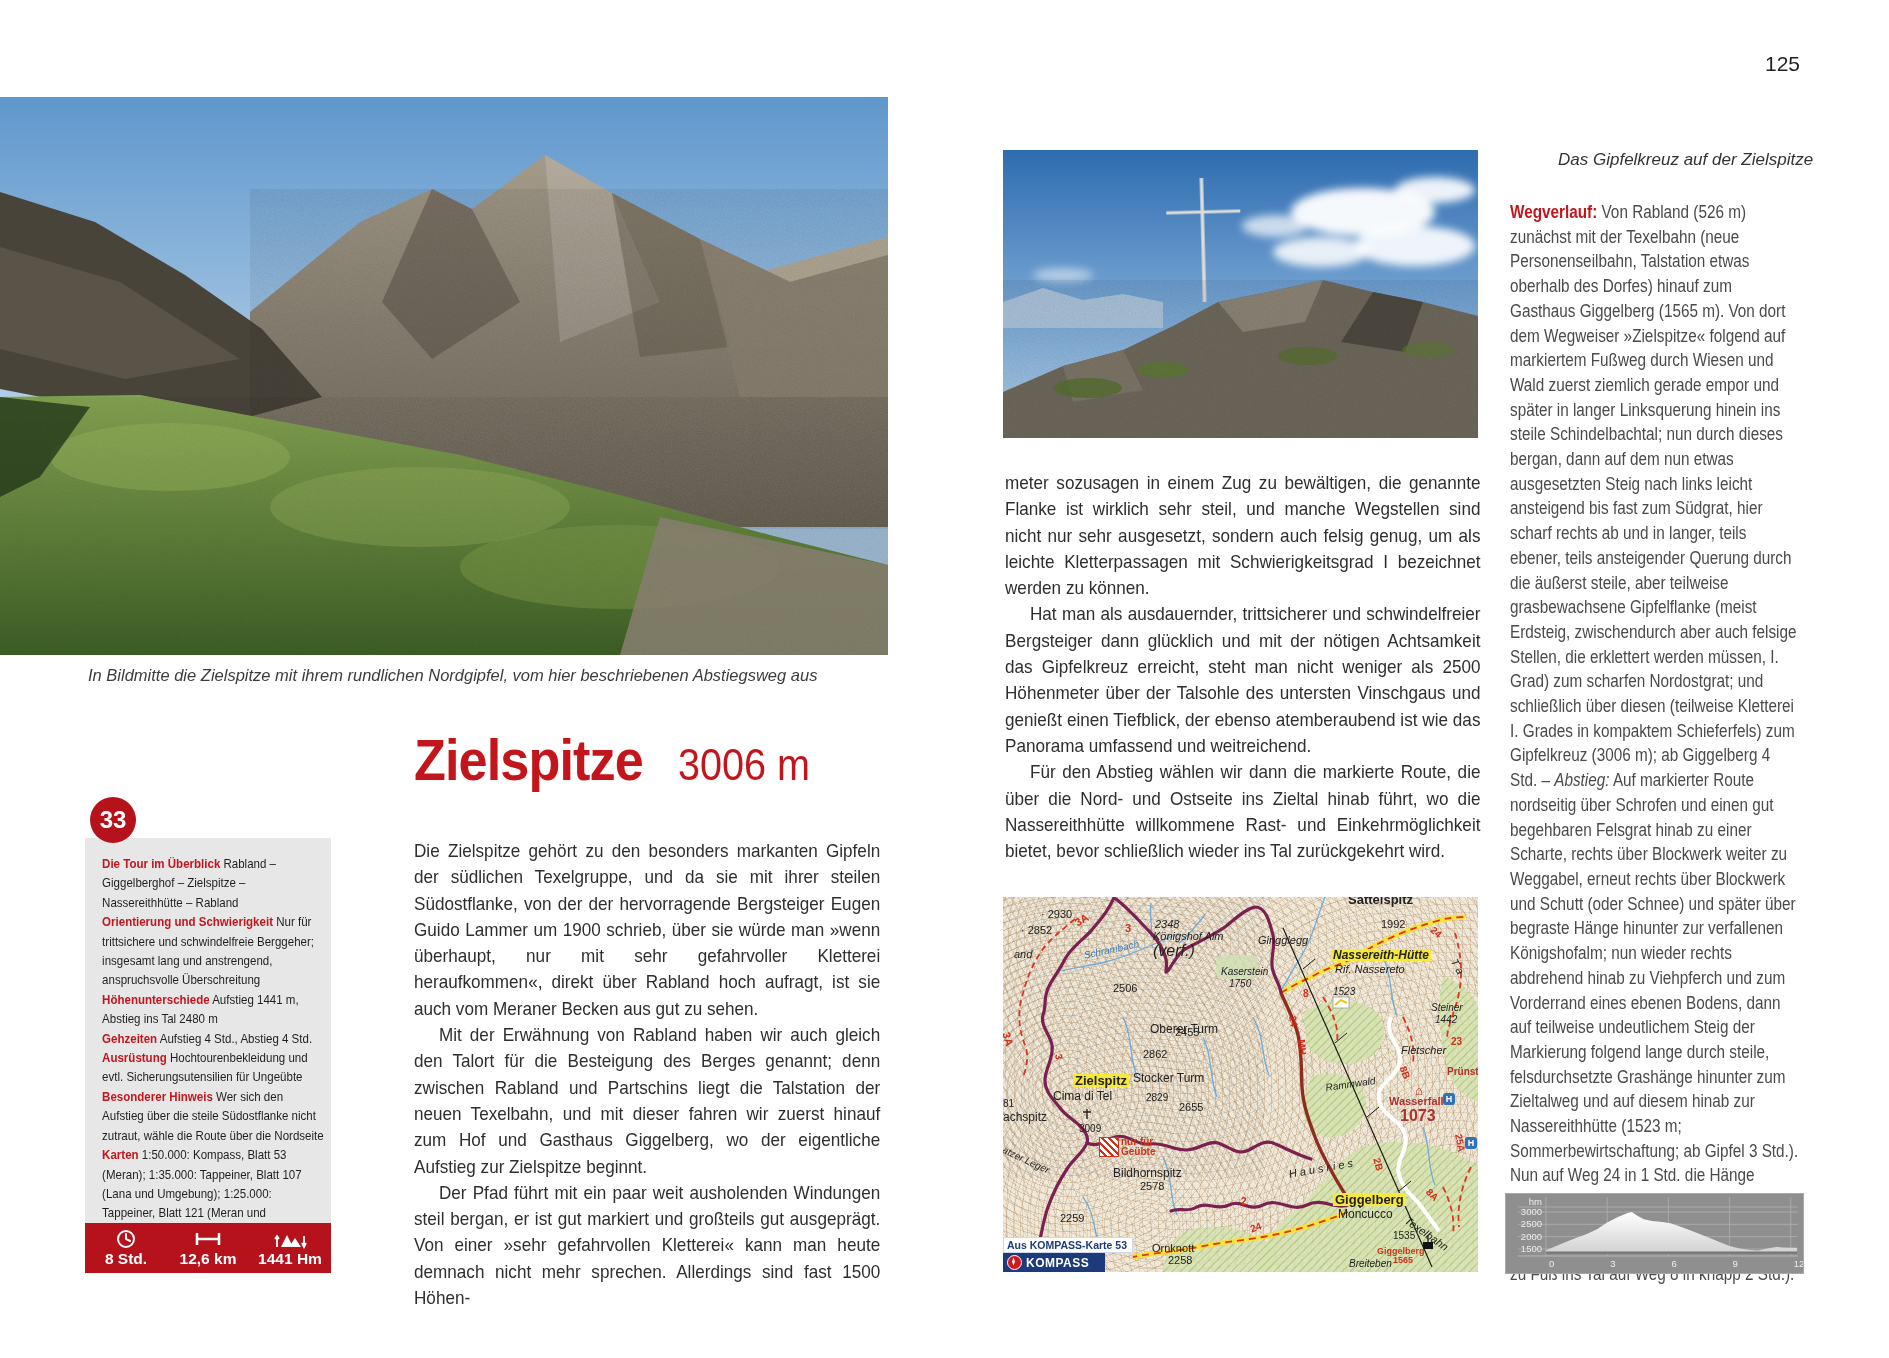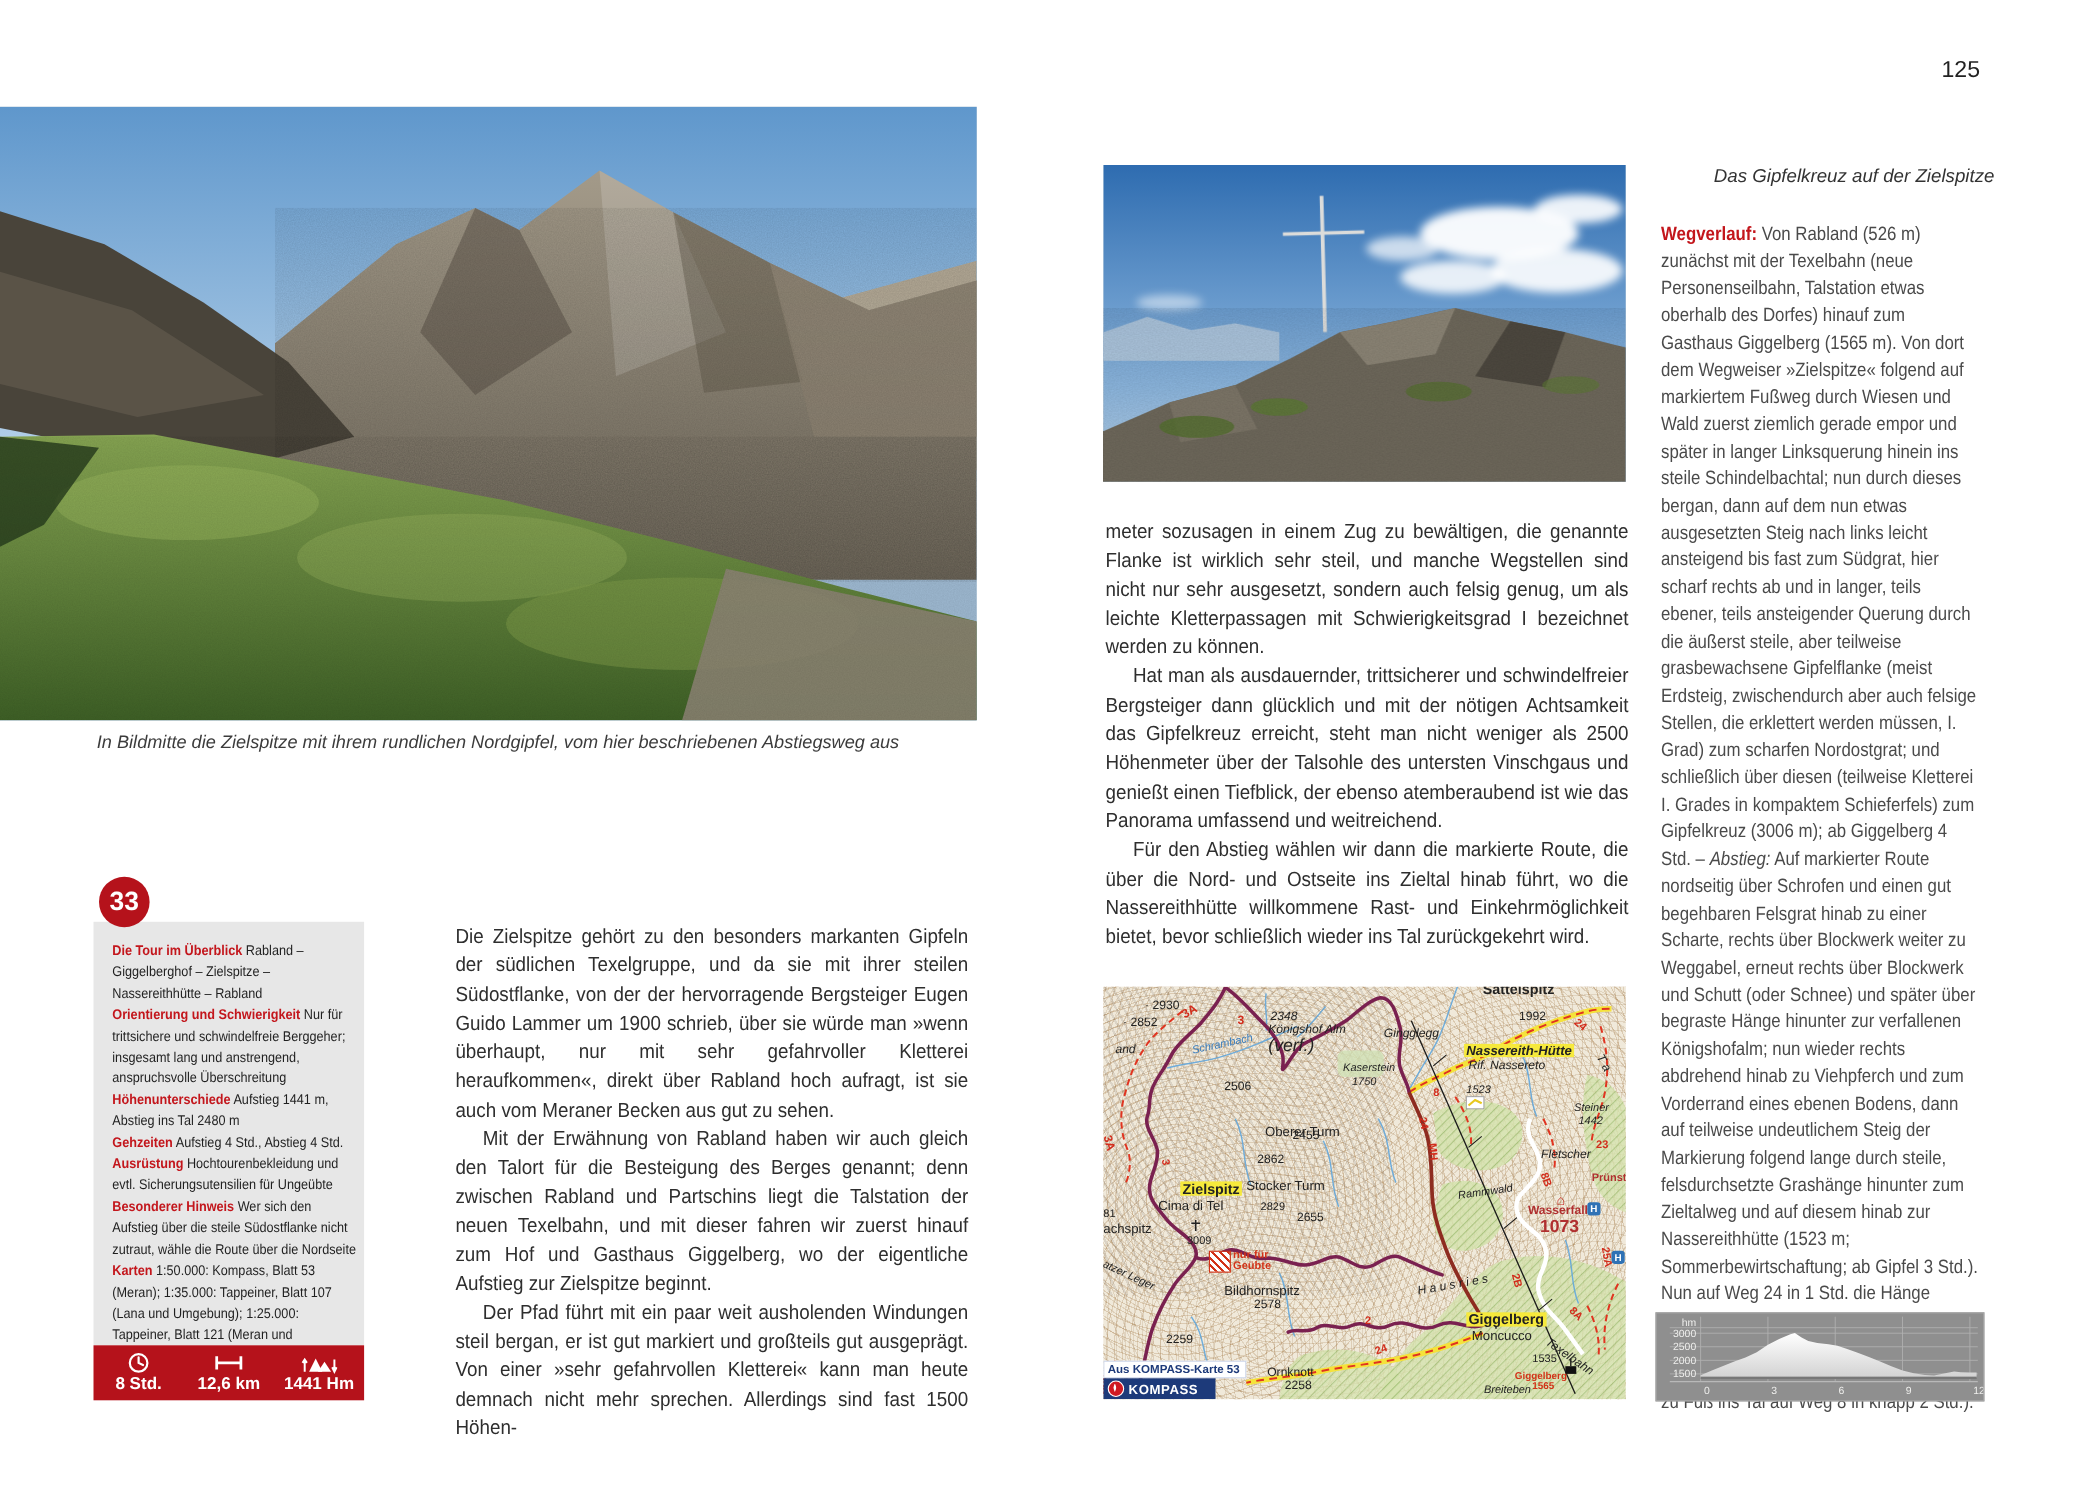--- a/index.html
+++ b/index.html
@@ -159,20 +159,23 @@
     <svg width="34" height="20" viewBox="0 0 34 20">
       <path d="M4,18 L4,8 M2,10 L4,7 L6,10" stroke="#fff" stroke-width="1.8" fill="none"></path>
       <polygon points="8,18 14,6 20,18" fill="#fff"></polygon>
       <polygon points="16,18 22,9 28,18" fill="#fff"></polygon>
       <path d="M31,7 L31,17 M29,14 L31,18 L33,14" stroke="#fff" stroke-width="1.8" fill="none"></path>
     </svg>
     <div class="v">1441 Hm</div>
   </div>
 </div>
 
+<div class="titlerow">
+  <span class="title">Zielspitze</span><span class="elev">3006 m</span>
+</div>
 <div class="bodycol" id="col1">
   <div class="bodycol-inner">
     <p>Die Zielspitze gehört zu den besonders markanten Gipfeln der südlichen Texelgruppe, und da sie mit ihrer steilen Südostflanke, von der der hervorragende Bergsteiger Eugen Guido Lammer um 1900 schrieb, über sie würde man »wenn überhaupt, nur mit sehr gefahrvoller Kletterei heraufkommen«, direkt über Rabland hoch aufragt, ist sie auch vom Meraner Becken aus gut zu sehen.</p>
     <p>Mit der Erwähnung von Rabland haben wir auch gleich den Talort für die Besteigung des Berges genannt; denn zwischen Rabland und Partschins liegt die Talstation der neuen Texelbahn, und mit dieser fahren wir zuerst hinauf zum Hof und Gasthaus Giggelberg, wo der eigentliche Aufstieg zur Zielspitze beginnt.</p>
     <p>Der Pfad führt mit ein paar weit ausholenden Windungen steil bergan, er ist gut markiert und großteils gut ausgeprägt. Von einer »sehr gefahrvollen Kletterei« kann man heute demnach nicht mehr sprechen. Allerdings sind fast 1500 Höhen-</p>
   </div>
 </div>
 
 <div class="photo" style="left:1003px;top:150px;width:475px;height:288px;">
   <svg width="475" height="288" viewBox="0 0 475 288" preserveAspectRatio="none">

